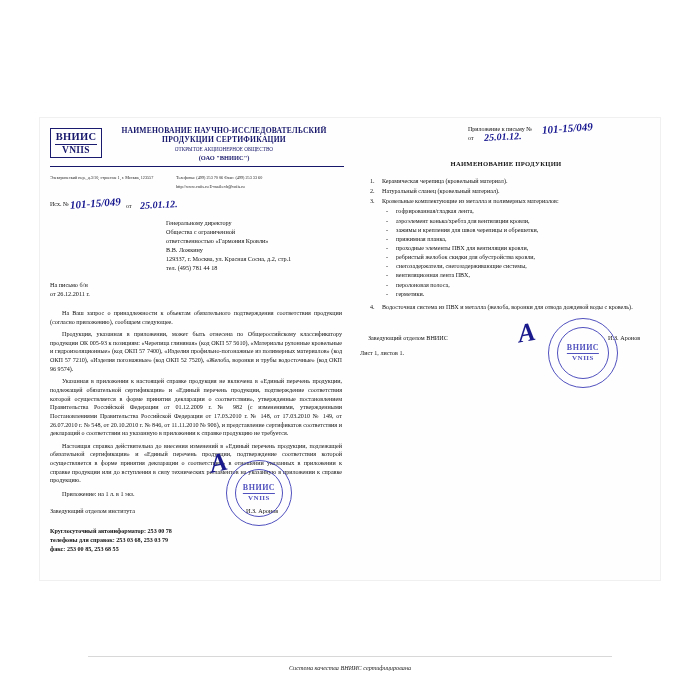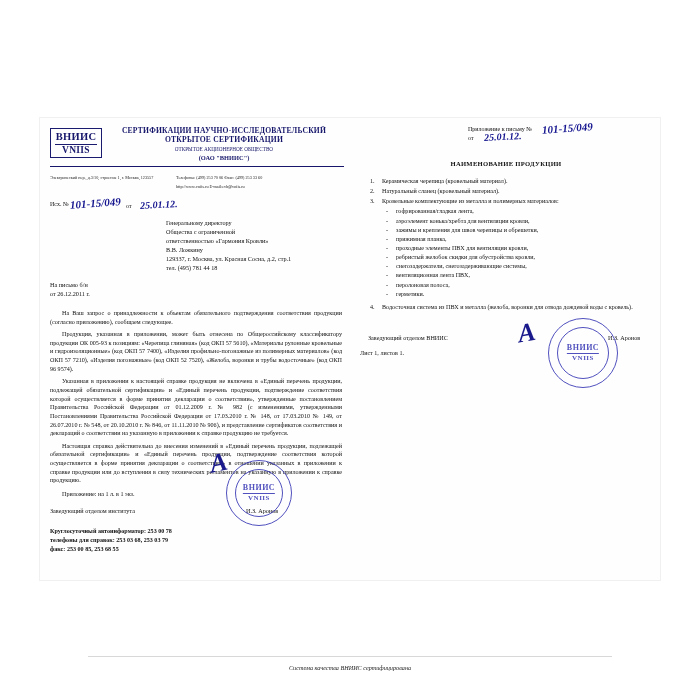--- a/index.html
+++ b/index.html
@@ -397,22 +397,22 @@
   <div class="sheet">
 
     <div class="col-left">
 
       <div class="hdr">
         <div class="logo-box">
           <span class="l1">ВНИИС</span>
           <span class="l2">VNIIS</span>
         </div>
         <div class="hdr-text">
-          <div class="t1">СЕРТИФИКАЦИИ   НАУЧНО-ИССЛЕДОВАТЕЛЬСКИЙ</div>
-          <div class="t2">ОТКРЫТОЕ   СЕРТИФИКАЦИИ</div>
+          <div class="t1">НАИМЕНОВАНИЕ   НАУЧНО-ИССЛЕДОВАТЕЛЬСКИЙ</div>
+          <div class="t2">ПРОДУКЦИИ   СЕРТИФИКАЦИИ</div>
           <div class="t3">ОТКРЫТОЕ АКЦИОНЕРНОЕ ОБЩЕСТВО</div>
           <div class="t4">(ОАО "ВНИИС")</div>
         </div>
         <div class="hdr-rule"></div>
       </div>
 
       <div class="contacts">
         <div class="c-left">Электрический пер., д.3/10, строение 1,
 г. Москва, 123557</div>
         <div class="c-mid">Телефоны: (499) 253 70 06   Факс: (499) 253 33 60</div>

